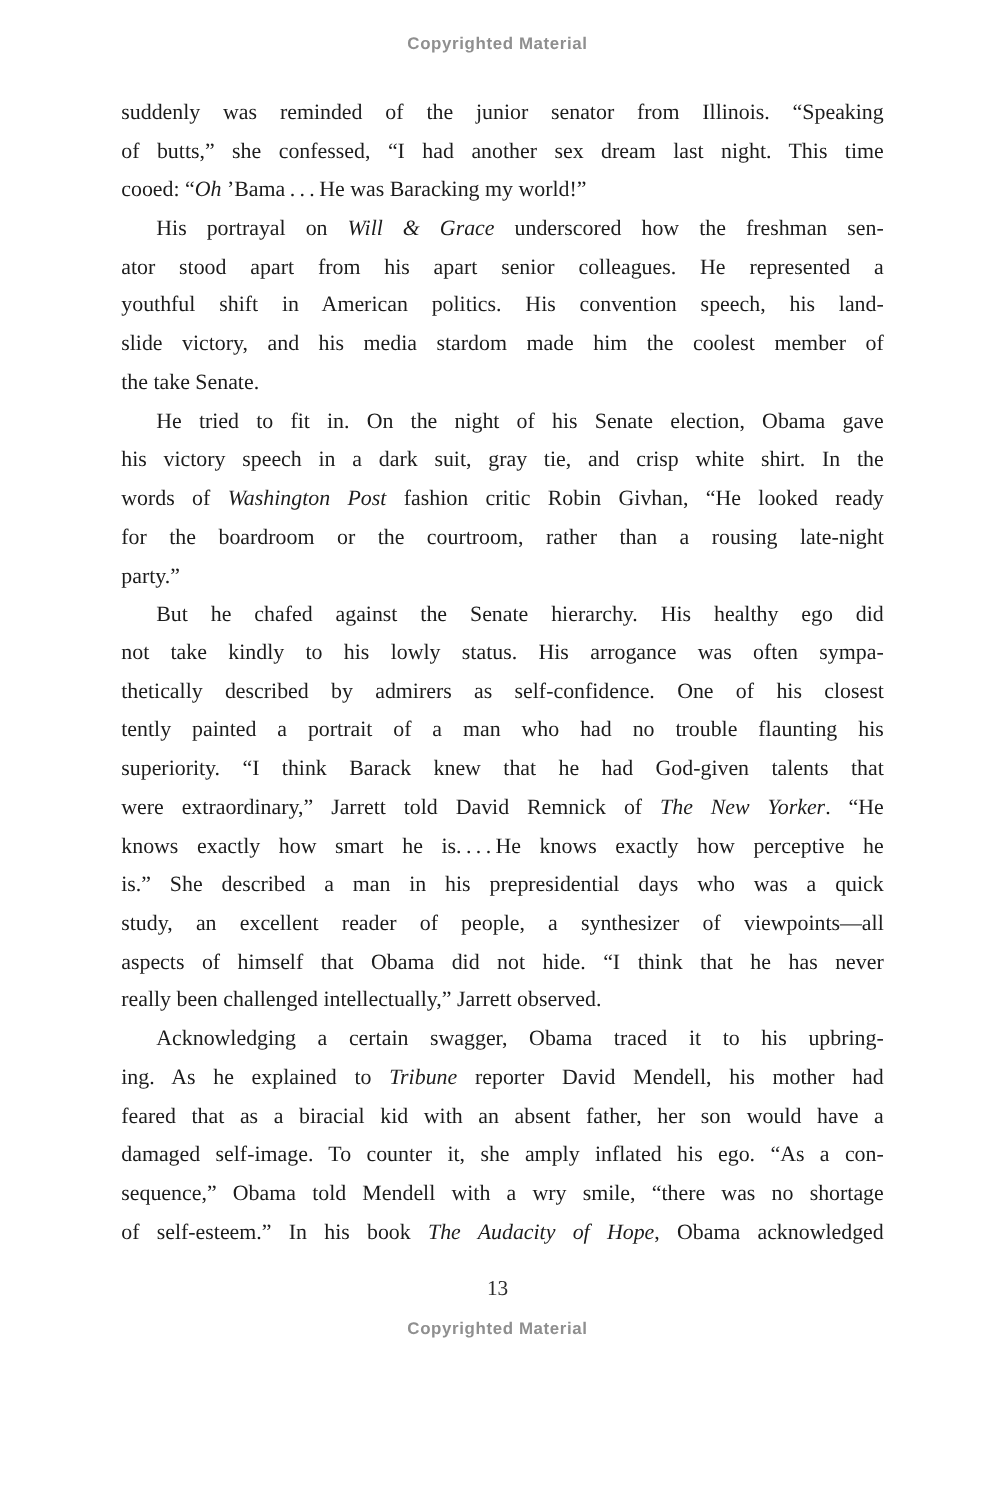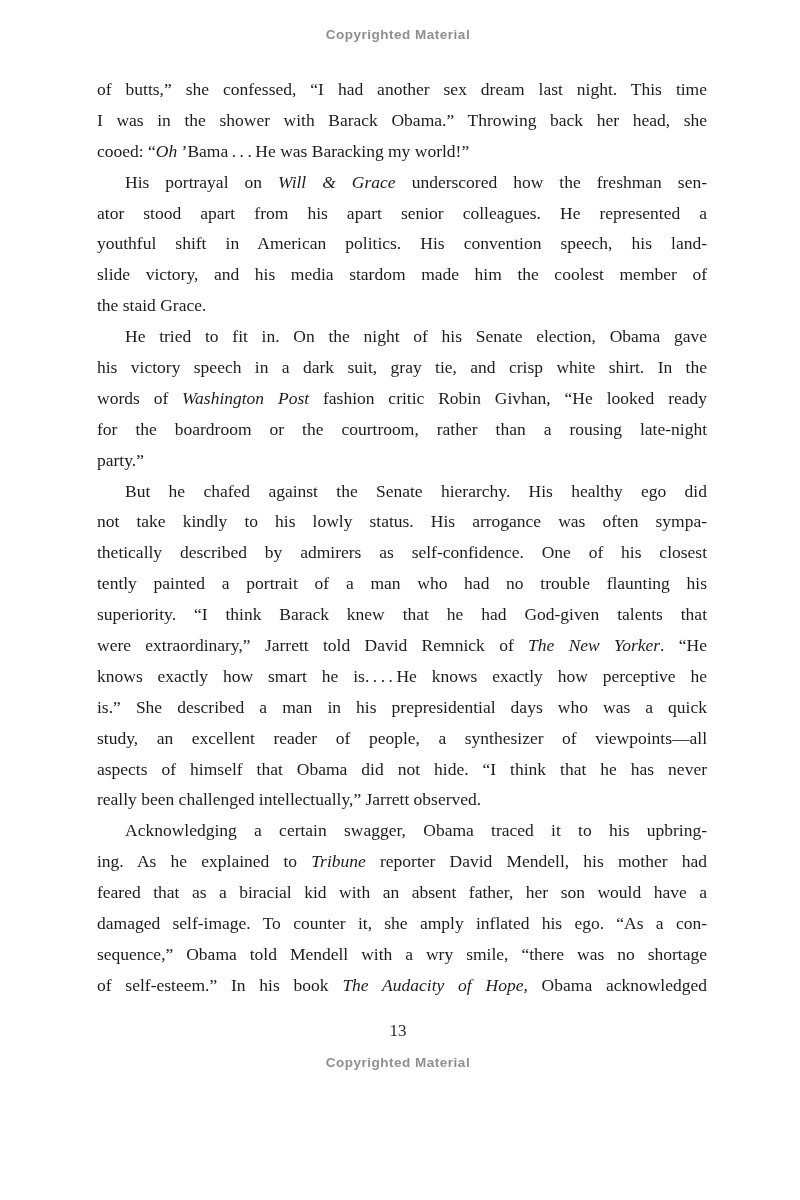--- a/index.html
+++ b/index.html
@@ -77,30 +77,30 @@
 </style>
 </head>
 <body>
 
 <div class="page">
   <div class="copyright-top">Copyrighted Material</div>
 
 
   <div class="body-text">
       <div class="paragraph">
+        <div class="line just"><span>suddenly was reminded of the junior senator from Illinois. “Speaking</span></div>
         <div class="line just"><span>of butts,” she confessed, “I had another sex dream last night. This time</span></div>
-        <div class="line just"><span>I was in the shower with Barack Obama.” Throwing back her head, she</span></div>
         <div class="line"><span>cooed: “</span><i>Oh</i><span> ’Bama . . . He was Baracking my world!”</span></div>
       </div>
       <div class="paragraph">
         <div class="line just indent"><span>His portrayal on </span><i>Will &amp; Grace</i><span> underscored how the freshman sen-</span></div>
         <div class="line just"><span>ator stood apart from his apart senior colleagues. He represented a</span></div>
         <div class="line just"><span>youthful shift in American politics. His convention speech, his land-</span></div>
         <div class="line just"><span>slide victory, and his media stardom made him the coolest member of</span></div>
-        <div class="line"><span>the staid Grace.</span></div>
+        <div class="line"><span>the take Senate.</span></div>
       </div>
       <div class="paragraph">
         <div class="line just indent"><span>He tried to fit in. On the night of his Senate election, Obama gave</span></div>
         <div class="line just"><span>his victory speech in a dark suit, gray tie, and crisp white shirt. In the</span></div>
         <div class="line just"><span>words of </span><i>Washington Post</i><span> fashion critic Robin Givhan, “He looked ready</span></div>
         <div class="line just"><span>for the boardroom or the courtroom, rather than a rousing late-night</span></div>
         <div class="line"><span>party.”</span></div>
       </div>
       <div class="paragraph">
         <div class="line just indent"><span>But he chafed against the Senate hierarchy. His healthy ego did</span></div>

